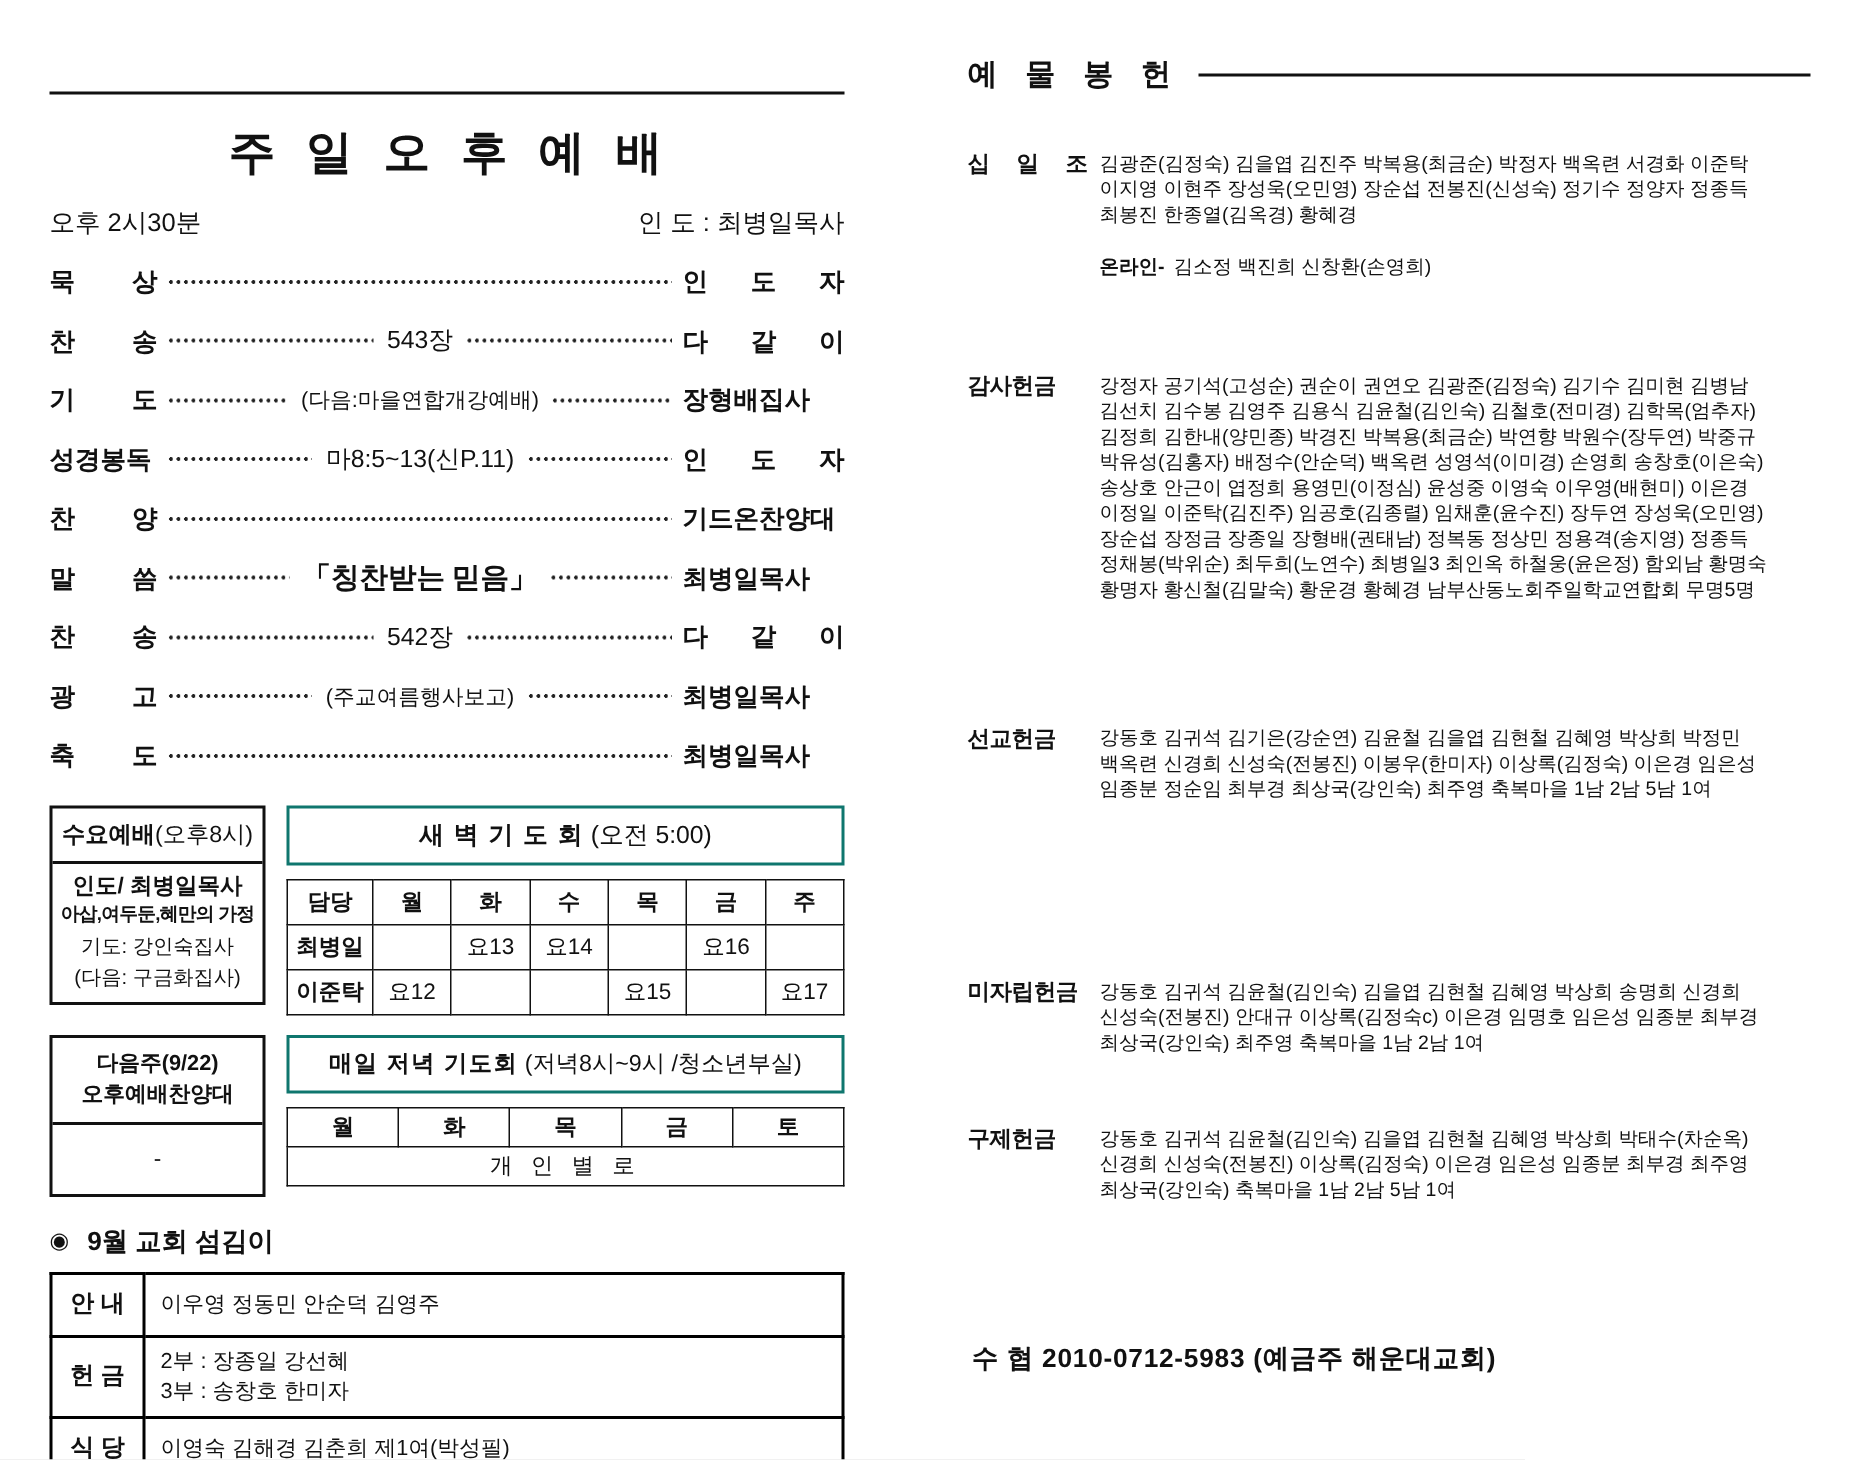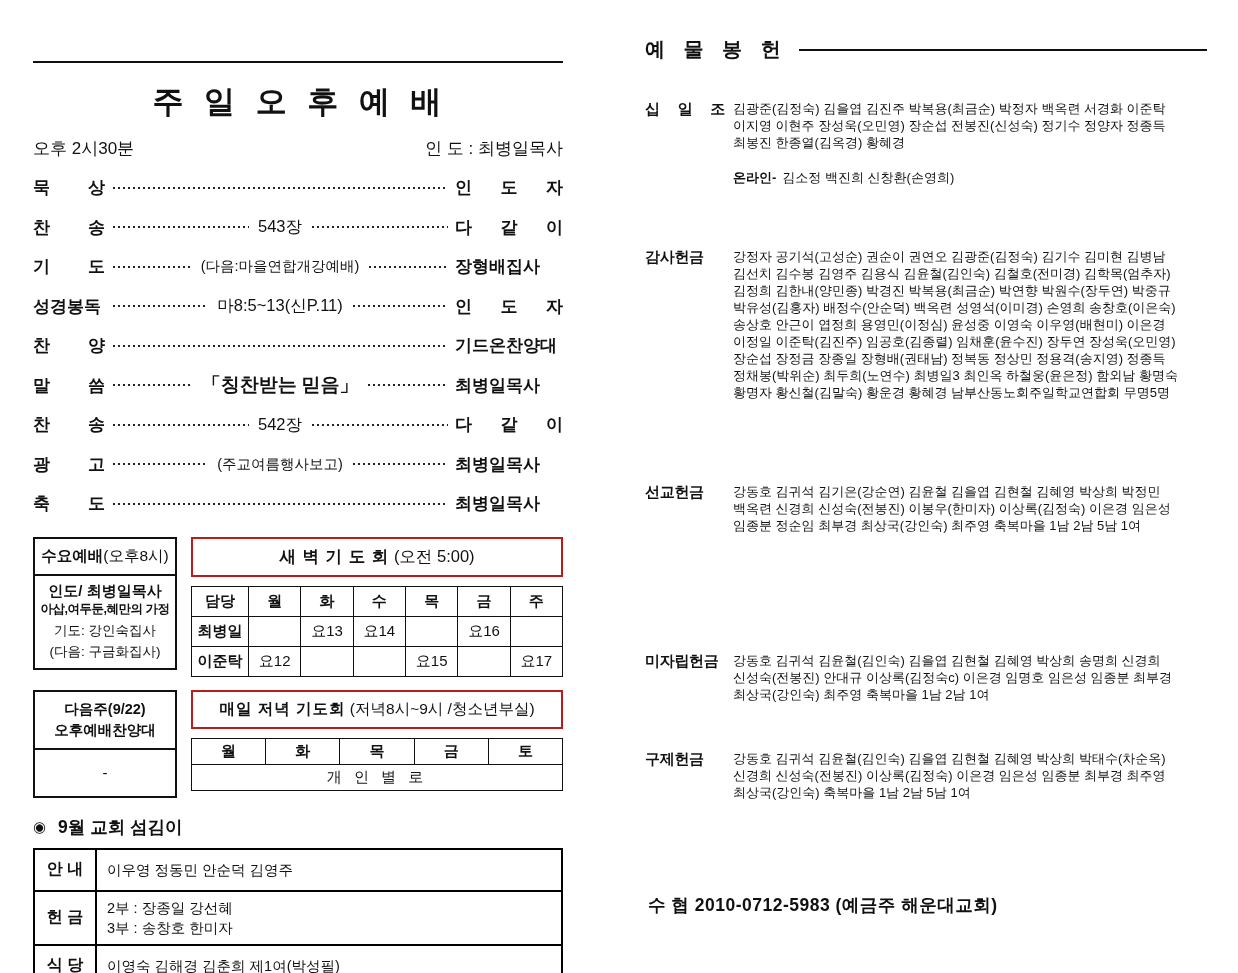--- a/index.html
+++ b/index.html
@@ -29,21 +29,21 @@
   .grid { display:flex; gap:14px; margin-top:13px; align-items:flex-start; }
   .sbox { width:140px; border:2px solid #111; flex-shrink:0; }
   .sbox .box-head { border-bottom:2px solid #111; text-align:center; padding:7px 2px; font-size:15.5px; }
   .wed .box-body { padding:5px 1px 7px; text-align:center; line-height:19px; }
   .wed .box-body div:nth-child(1) { font-weight:bold; font-size:15px; }
   .wed .box-body div:nth-child(2) { font-weight:bold; font-size:12.5px; letter-spacing:-0.5px; }
   .wed .box-body div:nth-child(3), .wed .box-body div:nth-child(4) { font-size:13.5px; padding-top:2px; }
   .next .box-head { font-weight:bold; font-size:14.5px; line-height:21px; }
   .next .box-body { height:46px; display:flex; align-items:center; justify-content:center; font-size:15px; }
   .rcol { flex:1; }
-  .head-box { border:2px solid #b91c1c; text-align:center; padding:7px 0; font-size:16.5px; margin-bottom:9px; }
+  .head-box { border:2px solid #0f766e; text-align:center; padding:7px 0; font-size:16.5px; margin-bottom:9px; }
   .head-box b { letter-spacing:1px; }
   table { border-collapse:collapse; width:100%; table-layout:fixed; }
   .dawn-table th, .dawn-table td { border:1.8px solid #111; height:27px; text-align:center; font-size:15px; }
   .dawn-table col.c-name { width:57px; }
   .dawn-table .nm { font-weight:bold; }
   .even-head { font-size:15.5px; }
   .even-table th, .even-table td { border:1.8px solid #111; height:23px; text-align:center; font-size:15px; }
   .even-table td { letter-spacing:4px; }
   .sep-head { margin-top:17px; display:flex; align-items:center; gap:12px;
               font-size:17.5px; font-weight:bold; }

